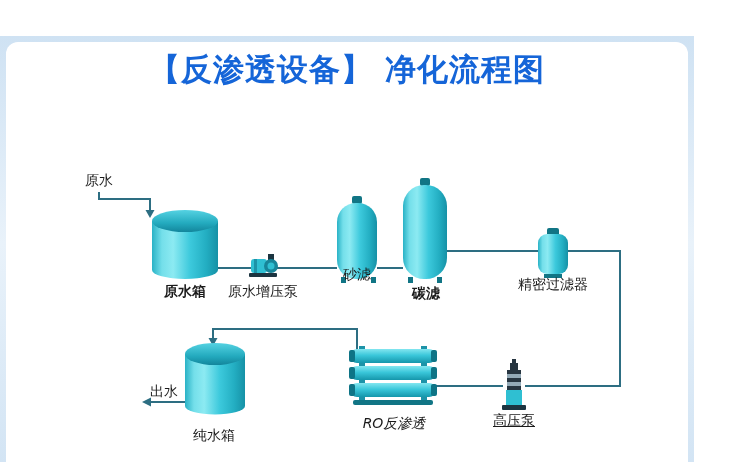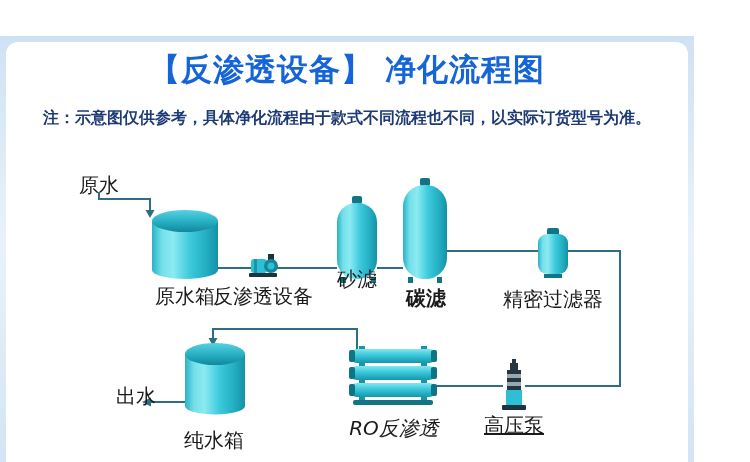--- a/index.html
+++ b/index.html
@@ -18,32 +18,31 @@
     font-size:31px; font-weight:bold; color:#1565d8; letter-spacing:1px;
   }
   .note {
     position:absolute; top:72px; left:0; width:100%; text-align:center;
     font-size:16px; font-weight:600; color:#1d3a75;
   }
   .diagram-svg {
     position:absolute; left:0; top:112px; width:750px; height:344px;
   }
   .lbl {
-    position:absolute; font-size:20px; color:#1a1a1a; white-space:nowrap;
+    position:absolute; font-size:14px; color:#1a1a1a; white-space:nowrap;
     transform:translateX(-50%);
   }
 </style>
 </head>
 <body>
 
 <div class="page">
   <div class="card"></div>
 
   <div class="title">【反渗透设备】 净化流程图</div>
-  <div class="note">注：示意图仅供参考，具体净化流程由于款式不同流程也不同，以实际订货型号为准。</div>
 
   <svg class="diagram-svg" viewBox="0 0 750 344">
     <defs>
       <linearGradient id="cylGrad" x1="0" y1="0" x2="1" y2="0">
         <stop offset="0" stop-color="#29b2c6"></stop>
         <stop offset="0.15" stop-color="#74dfea"></stop>
         <stop offset="0.32" stop-color="#8ceaf2"></stop>
         <stop offset="0.58" stop-color="#3cc9dc"></stop>
         <stop offset="0.82" stop-color="#23aec2"></stop>
         <stop offset="1" stop-color="#1691a6"></stop>
@@ -139,22 +138,22 @@
     </g>
 
     <g>
       <rect x="185" y="206" width="60" height="52" fill="url(#cylGrad)"></rect>
       <ellipse cx="215" cy="258" rx="30" ry="8.5" fill="url(#cylGrad)"></ellipse>
       <ellipse cx="215" cy="206" rx="30" ry="11" fill="url(#domeGrad)"></ellipse>
     </g>
   </svg>
 
   <div class="lbl" style="left:99px;  top:136px;">原水</div>
-  <div class="lbl" style="left:185px; top:247px;">原水箱</div>
-  <div class="lbl" style="left:263px; top:247px;">反渗透设备</div>
+  <div class="lbl" style="left:185px; top:247px;font-weight:bold;">原水箱</div>
+  <div class="lbl" style="left:263px; top:247px;">原水增压泵</div>
   <div class="lbl" style="left:357px; top:230px;">砂滤</div>
   <div class="lbl" style="left:426px; top:249px;font-weight:bold;">碳滤</div>
-  <div class="lbl" style="left:553px; top:250px;">精密过滤器</div>
+  <div class="lbl" style="left:553px; top:240px;">精密过滤器</div>
   <div class="lbl" style="left:514px; top:376px;text-decoration:underline;">高压泵</div>
   <div class="lbl" style="left:394px; top:379px;font-style:italic;">RO反渗透</div>
   <div class="lbl" style="left:214px; top:391px;">纯水箱</div>
-  <div class="lbl" style="left:136px; top:347px;">出水</div>
+  <div class="lbl" style="left:164px; top:347px;">出水</div>
 </div>
 
 </body></html>

